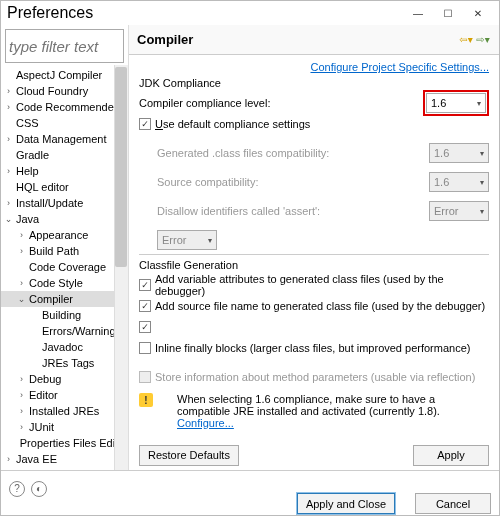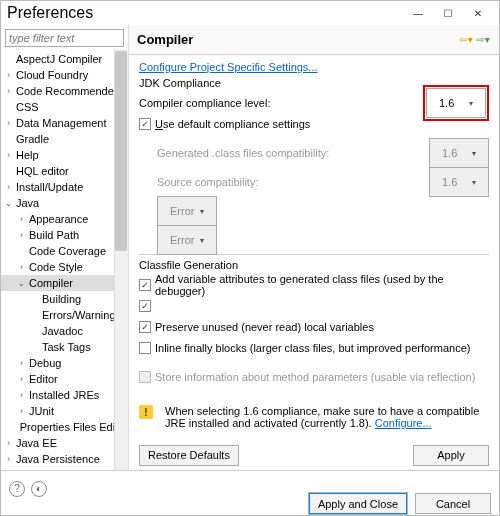--- a/index.html
+++ b/index.html
@@ -4,66 +4,66 @@
 <style>
 * { box-sizing: border-box; margin: 0; padding: 0; font-family: "Segoe UI", Tahoma, sans-serif; font-size: 11px; }
 body { background: #fff; width: 500px; height: 516px; overflow: hidden; border: 1px solid #bbb; }
 .titlebar { height: 24px; display: flex; align-items: center; padding: 0 6px; background: #fff; }
 .titlebar .title { flex: 1; font-size: 16px; }
 .winbtn { width: 30px; height: 20px; display: flex; align-items: center; justify-content: center; font-size: 10px; color: #333; }
 
 .main { display: flex; height: 445px; }
 .sidebar { width: 128px; border-right: 1px solid #ddd; display: flex; flex-direction: column; }
 .filter { margin: 4px 4px 2px 4px; }
-.filter input { width: 100%; height: 18px; border: 1px solid #aaa; padding: 8px 3px; font-size: 11px; color: #888; font-style: italic; }
+.filter input { width: 100%; height: 18px; border: 1px solid #aaa; padding: 16px 3px; font-size: 15px; color: #888; font-style: italic; }
 .tree { flex: 1; overflow: hidden; padding: 2px 0; position: relative; }
 .tree-item { display: flex; align-items: center; height: 16px; cursor: default; white-space: nowrap; }
 .tree-item.sel { background: #ddd; }
 .twisty { width: 11px; display: inline-flex; justify-content: center; color: #555; font-size: 9px; }
 .tree-label { padding-left: 2px; }
 .ind0 { padding-left: 2px; }
 .ind1 { padding-left: 15px; }
 .ind2 { padding-left: 28px; }
 .tree-scroll { position:absolute; right:0; top:0; bottom:0; width:14px; background:#f0f0f0; border-left:1px solid #ddd;}
 .tree-thumb { position:absolute; right:1px; top:2px; width:12px; height:200px; background:#c8c8c8; border-radius:2px;}
 
 .content { flex: 1; display: flex; flex-direction: column; }
 .content-header { height: 30px; display: flex; align-items: center; padding: 0 8px; border-bottom: 1px solid #ccc; background: #f9f9f9; }
 .content-header .heading { font-weight: bold; font-size: 13px; flex: 1; }
 .navarrow { width: 16px; height: 16px; margin-left: 1px; font-size: 10px; display:inline-flex; align-items:center; justify-content:center;}
 .navarrow.back { color: #d4a000; }
 .navarrow.fwd { color: #5a8f3f; }
 .content-body { flex: 1; padding: 6px 10px 4px 10px; overflow: hidden; }
 .link { color: #0066cc; text-decoration: underline; cursor: pointer; }
-.right { text-align: left; }
+.right { text-align: right; }
 .section-title { margin: 4px 0 4px 0; }
 .row { display: flex; align-items: center; height: 20px; margin: 1px 0; }
 .row label { flex: 1; }
 .row.disabled { color: #999; margin-top: 9px; }
-.select { width: 60px; height: 30px; border: 1px solid #aaa; background: #fff; display: flex; align-items: center; padding: 0 12px; }
+.select { width: 60px; height: 20px; border: 1px solid #aaa; background: #fff; display: flex; align-items: center; padding: 0 4px; }
 .select.disabled { background: #eee; color:#888; }
 .select .sv { flex:1; }
 .select .dd { font-size:8px; color:#555;}
 .highlight { border: 2px solid #d00; padding: 1px; margin-left: 4px; }
 .indent { padding-left: 18px; }
 .cb { width:12px; height:12px; border:1px solid #888; margin-right:4px; display:inline-flex; align-items:center; justify-content:center; font-size:9px; background:#fff; flex-shrink:0;}
 .cb.checked::before { content:"✓"; color:#333;}
 .cb.disabled { background:#eee; border-color:#bbb;}
-.warn-row { display:flex; gap:12px; margin-top:18px; }
+.warn-row { display:flex; gap:24px; margin-top:6px; }
 .warn-icon { width:14px; height:14px; background:#ffcc33; border-radius:2px; display:flex; align-items:center; justify-content:center; font-size:10px; font-weight:bold; color:#5a3; flex-shrink:0; }
 .warn-icon::before { content:"!"; color:#333;}
 .u { text-decoration: underline; }
 
 .content-footer { height: 30px; display:flex; justify-content:space-between; align-items:center; gap:6px; padding:0 10px; }
 .btn { height: 21px; min-width: 76px; border: 1px solid #aaa; background: #f3f3f3; display:inline-flex; align-items:center; justify-content:center; padding:0 8px; }
 .btn.primary { border:1px solid #2a7ab8; outline:1px solid #8fc1e8; }
 
 .dlg-footer { height: 36px; border-top: 1px solid #ccc; display:flex; align-items:center; padding:0 8px; }
 .dlg-footer .left { flex:1; display:flex; gap:6px;}
-.dlg-footer .right-btns { display:flex; gap:8px;margin-top:30px;}
+.dlg-footer .right-btns { display:flex; gap:20px;margin-top:30px;}
 .circ { width:16px; height:16px; border:1px solid #888; border-radius:50%; display:flex; align-items:center; justify-content:center; font-size:10px; color:#666;}
 
 hr.divider { border:none; border-top:1px solid #ccc; margin:4px 0;}
 </style>
 </head>
 <body>
 
 <div class="titlebar">
   <span class="title">Preferences</span>
   <div class="winbtn">—</div>
@@ -144,21 +144,21 @@
         <div class="tree-item ind2">
           <span class="twisty"></span>
           <span class="tree-label">Errors/Warnings</span>
         </div>
         <div class="tree-item ind2">
           <span class="twisty"></span>
           <span class="tree-label">Javadoc</span>
         </div>
         <div class="tree-item ind2">
           <span class="twisty"></span>
-          <span class="tree-label">Task Tags</span>
+          <span class="tree-label">JREs Tags</span>
         </div>
         <div class="tree-item ind1">
           <span class="twisty">›</span>
           <span class="tree-label">Debug</span>
         </div>
         <div class="tree-item ind1">
           <span class="twisty">›</span>
           <span class="tree-label">Editor</span>
         </div>
         <div class="tree-item ind1">
@@ -224,20 +224,21 @@
           </span>
       </div>
       <div class="row disabled indent">
         <label>Source compatibility:</label>
         <span class="select disabled">
             <span class="sv">1.6</span>
             <span class="dd">▾</span>
           </span>
       </div>
       <div class="row disabled indent">
+        <label>Disallow identifiers called 'assert':</label>
         <span class="select disabled">
             <span class="sv">Error</span>
             <span class="dd">▾</span>
           </span>
       </div>
       <div class="row disabled indent">
         <span class="select disabled">
             <span class="sv">Error</span>
             <span class="dd">▾</span>
           </span>
@@ -245,24 +246,24 @@
 
       <hr class="divider">
 
       <div class="section-title">Classfile Generation</div>
       <div class="row">
           <span class="cb checked"></span>
           <label>Add variable attributes to generated class files (used by the debugger)</label>
         </div>
       <div class="row">
           <span class="cb checked"></span>
+          <label>Add source file name to generated class file (used by the debugger)</label>
         </div>
       <div class="row">
           <span class="cb checked"></span>
-          <label>Preserve unused (never read) local variables</label>
         </div>
       <div class="row">
           <span class="cb"></span>
           <label>Inline finally blocks (larger class files, but improved performance)</label>
         </div>
       <div class="row disabled">
           <span class="cb disabled"></span>
           <label>Store information about method parameters (usable via reflection)</label>
         </div>
 

